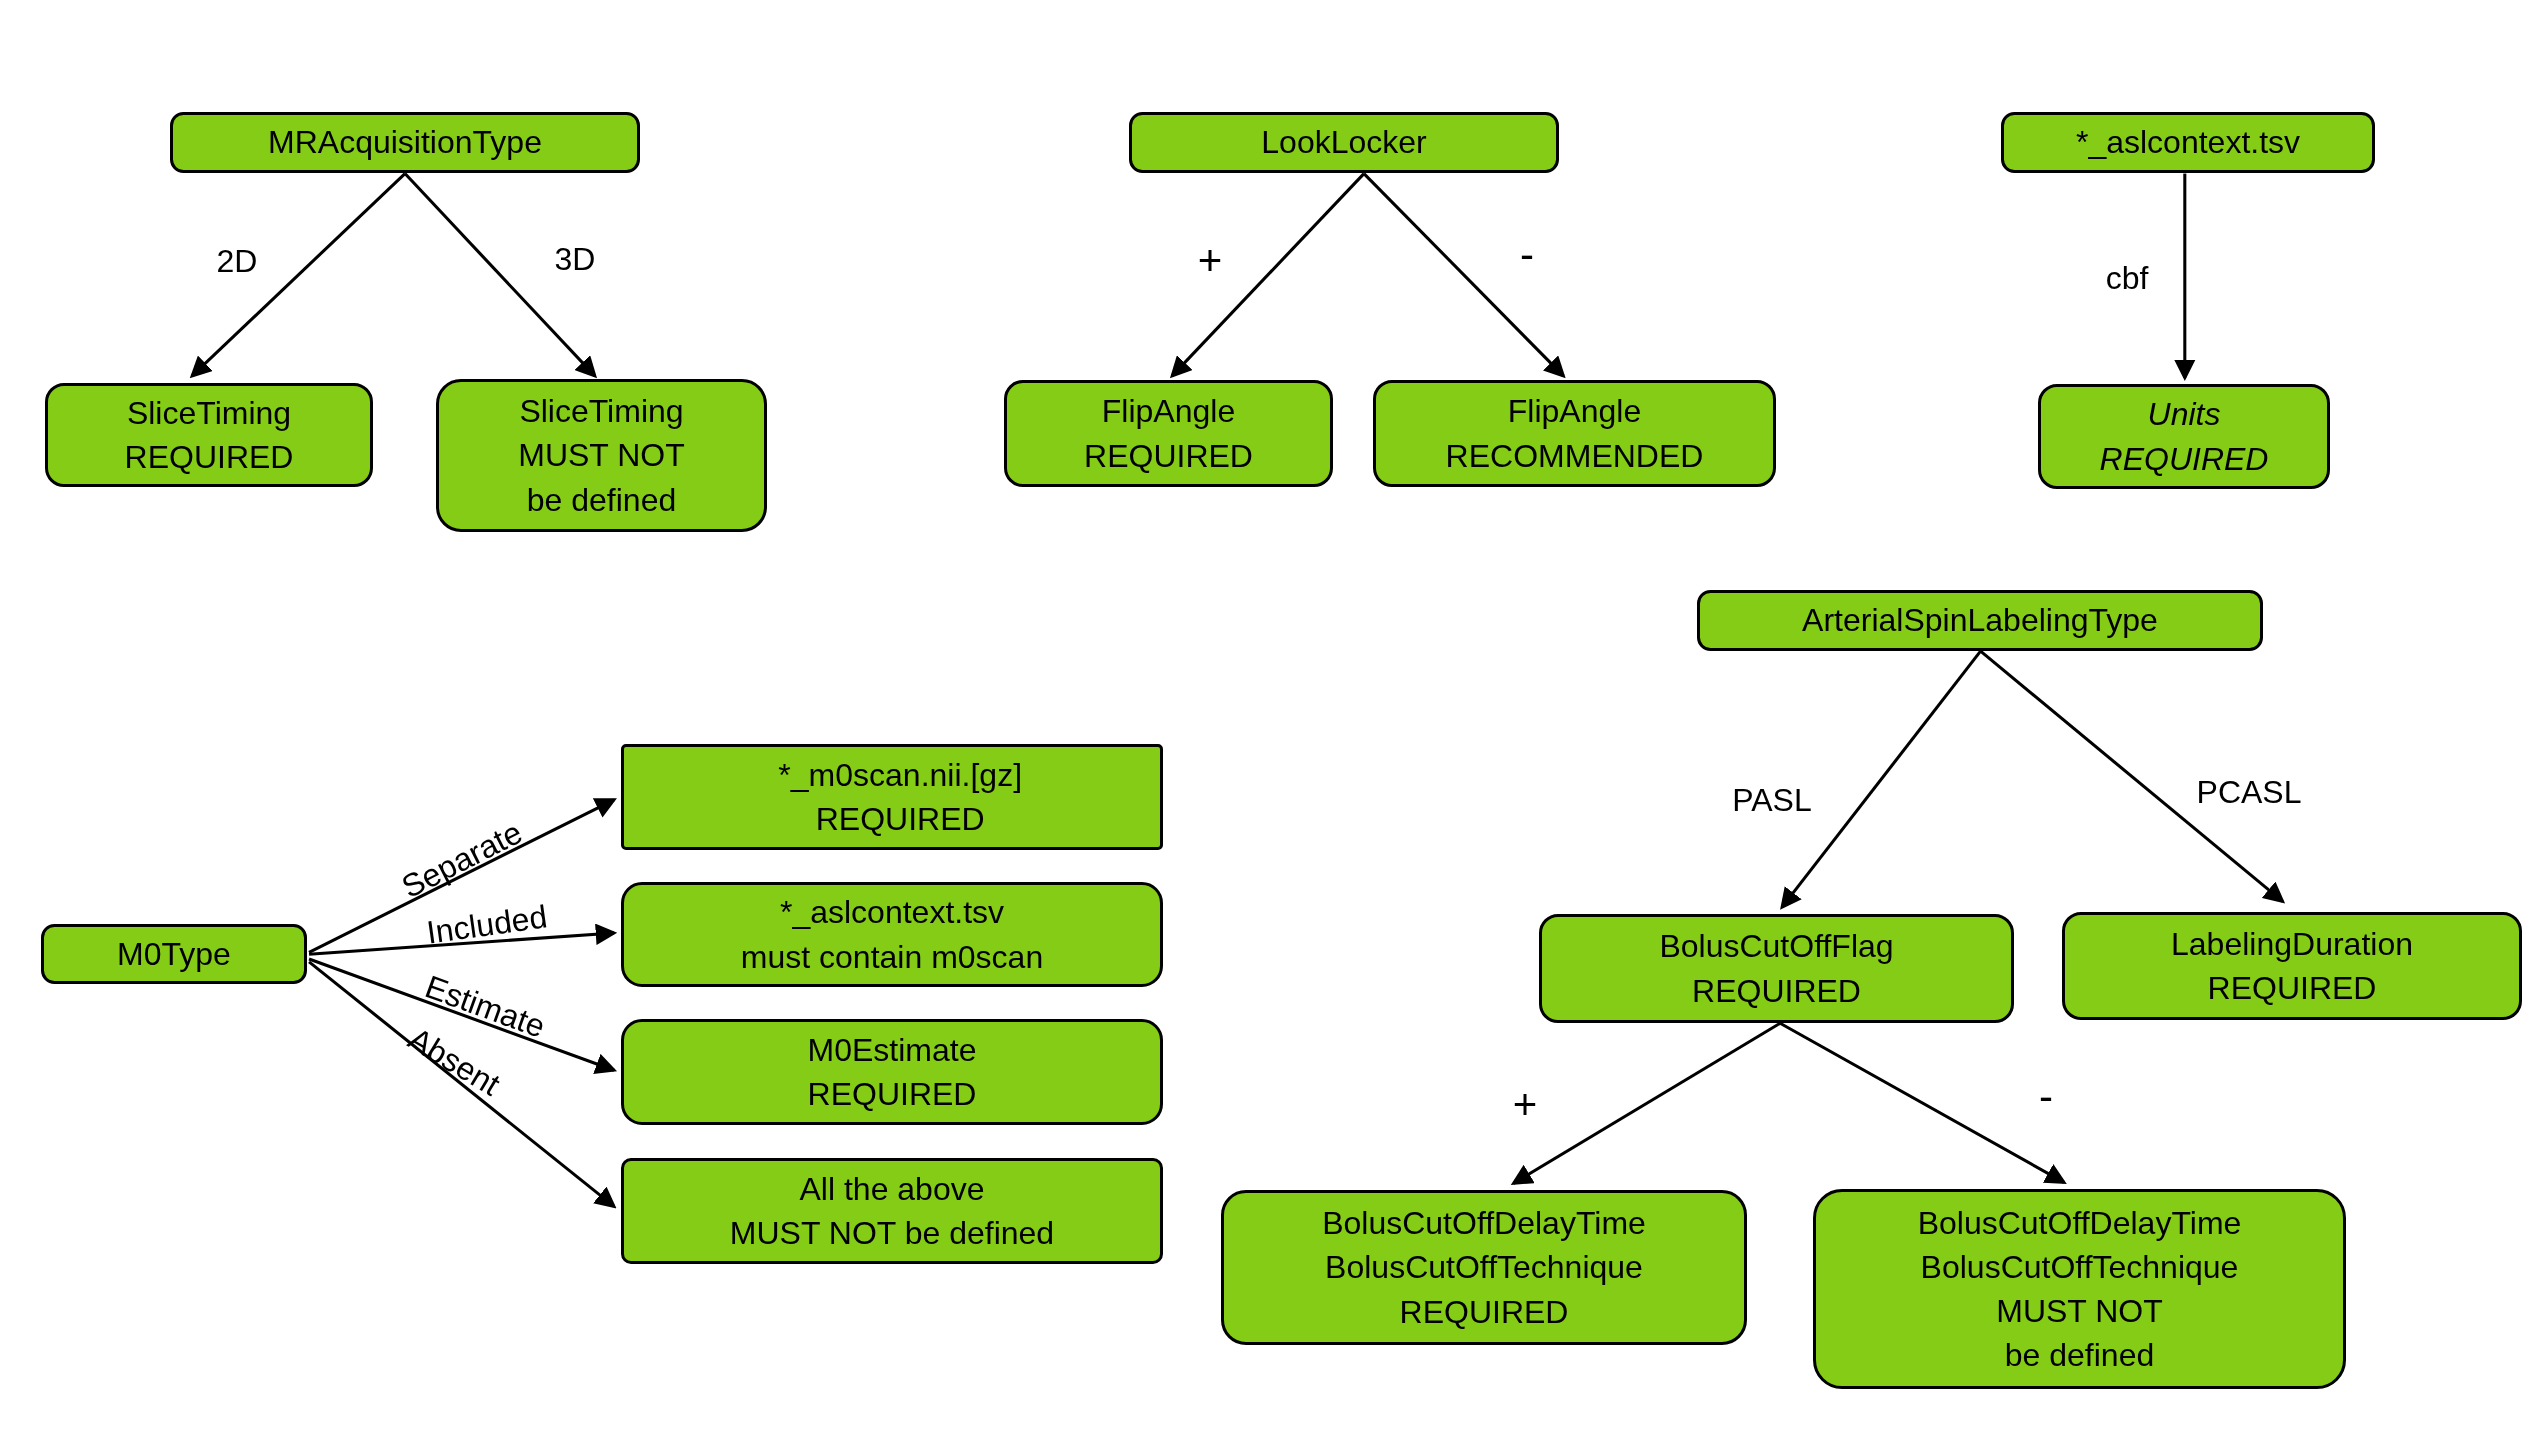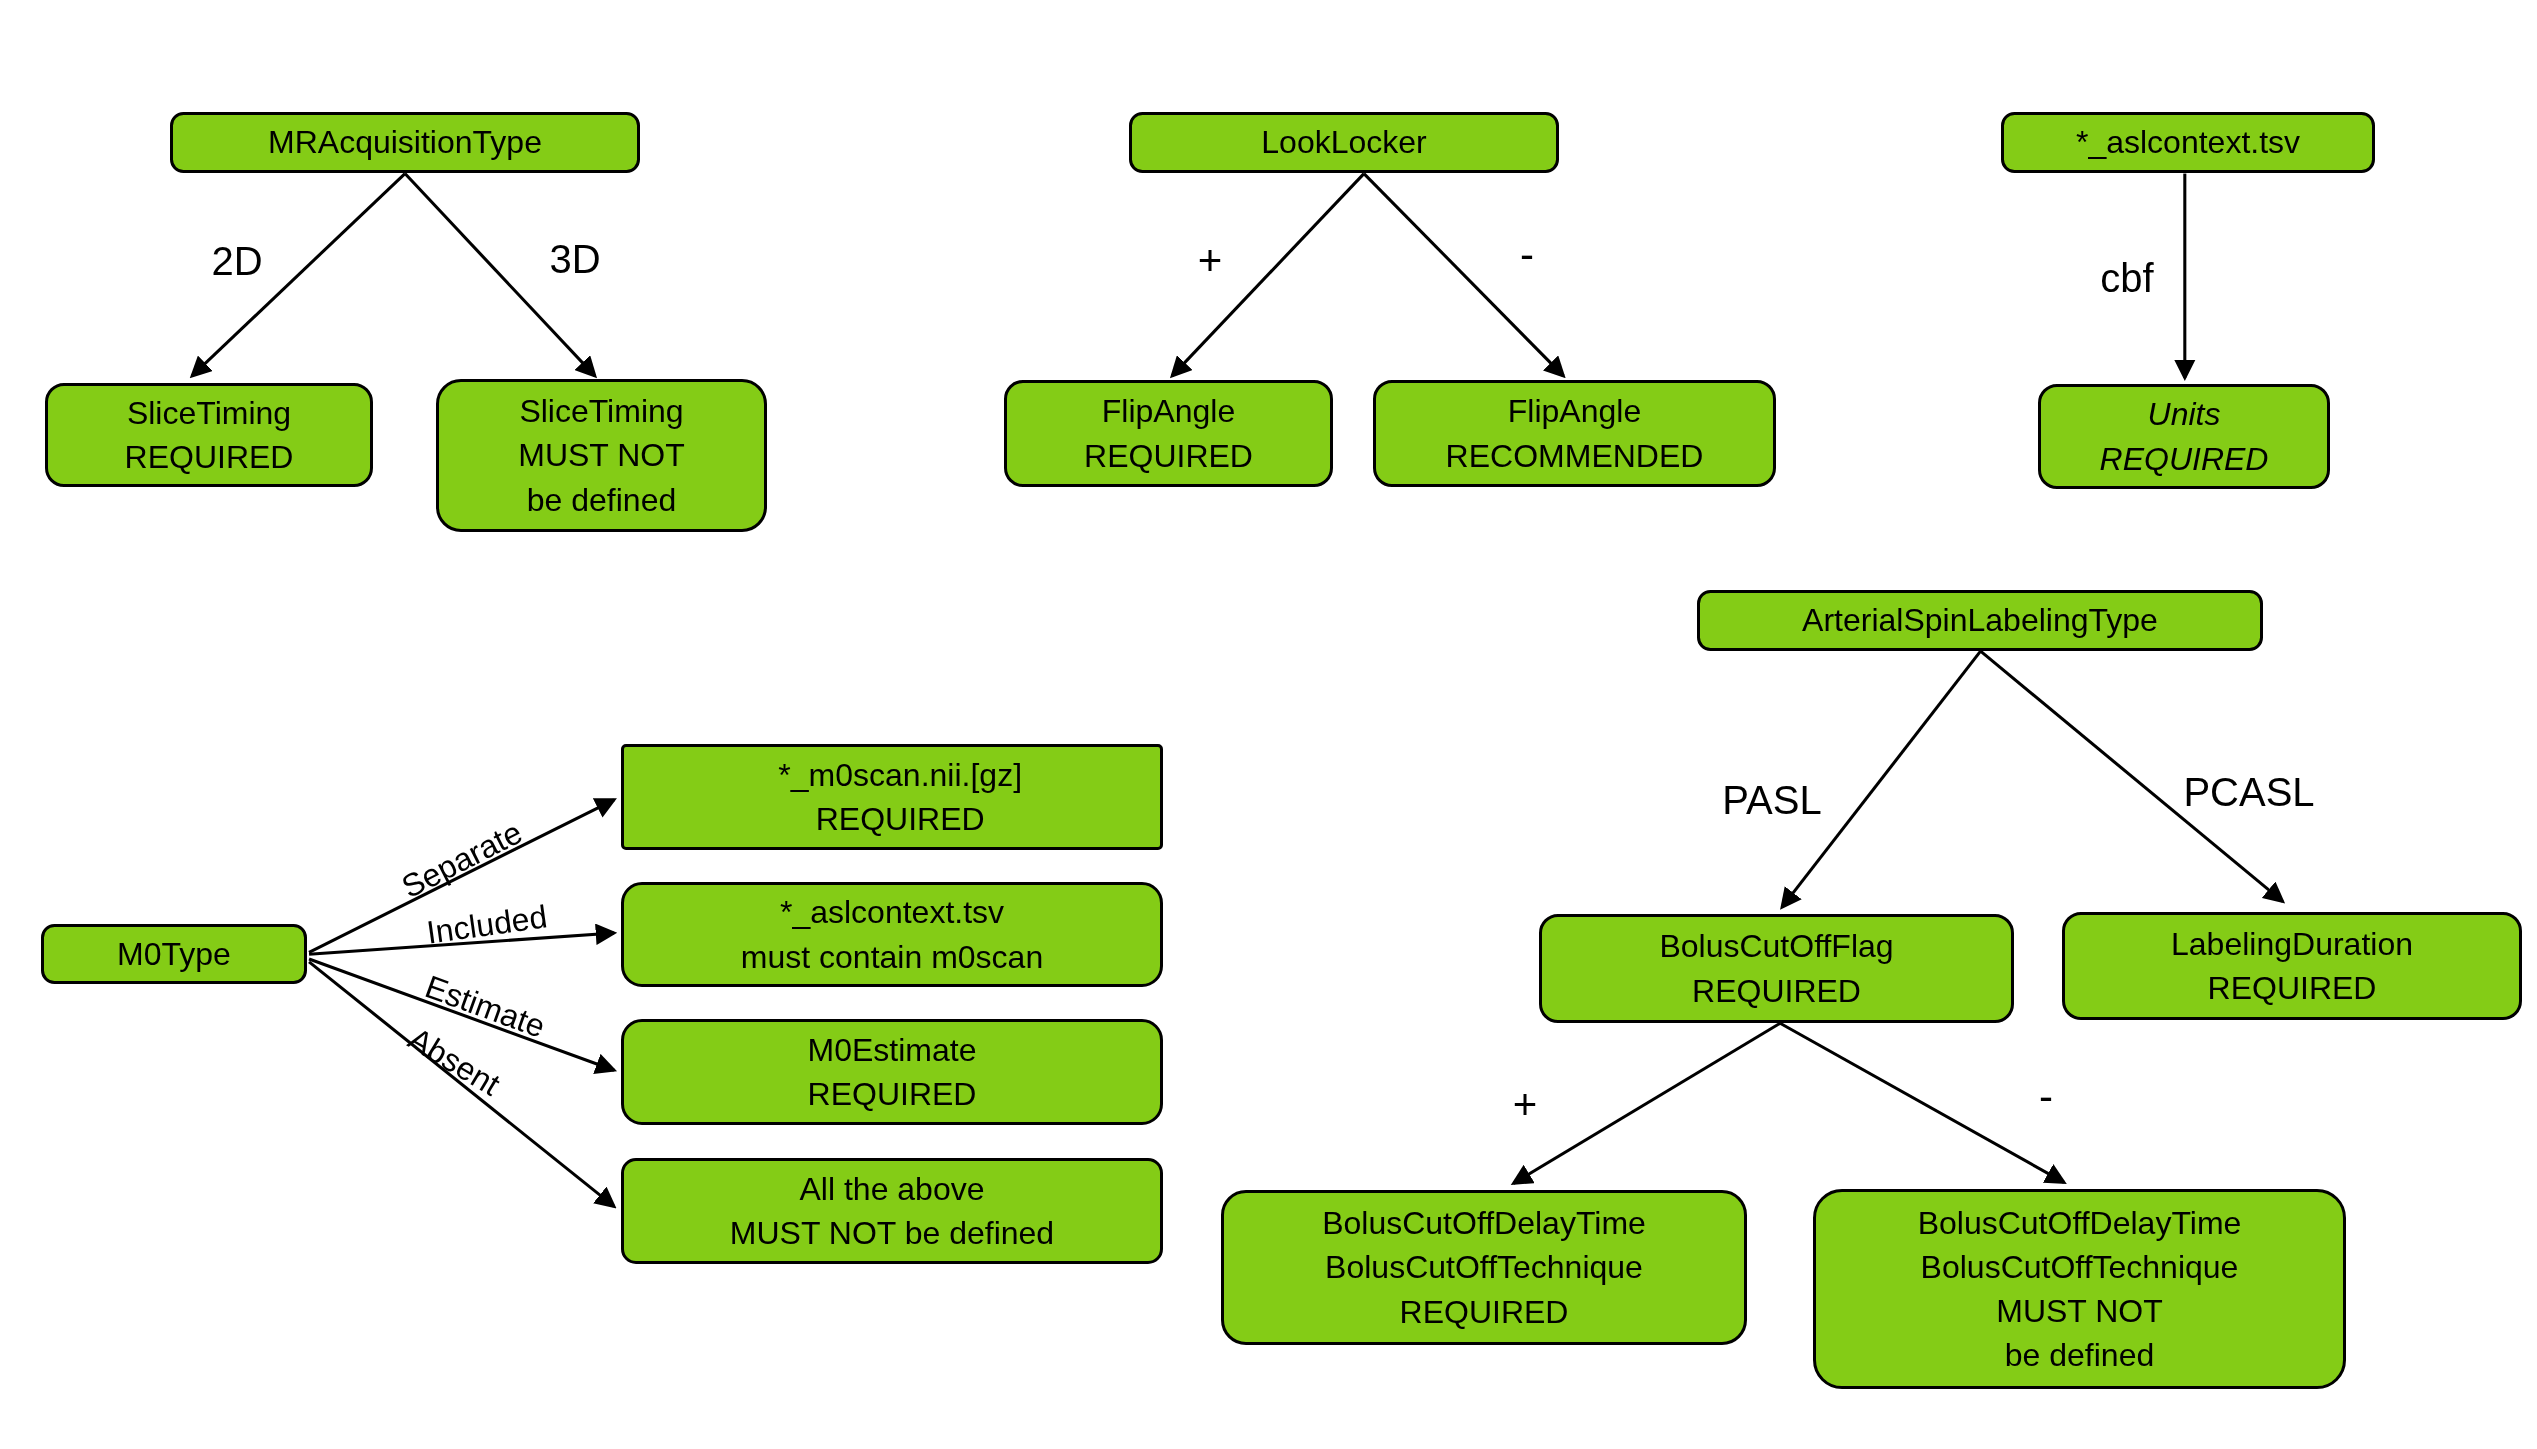--- a/index.html
+++ b/index.html
@@ -27,21 +27,21 @@
     justify-content:center;
     text-align:center;
     white-space:pre-line;
     font-size:32px;
     line-height:1.38;
     padding:3.8px 9.6px;
   }
   .edge-label{
     position:absolute;
     white-space:nowrap;
-    font-size:40px;
+    font-size:32px;
   }
   .edge-label.small{font-size:32px;}
   .edge-label.sign{font-size:42px;}
 </style>
 </head>
 <body>
 
 <div class="canvas">
 
   <svg class="edges" viewBox="0 0 2646 1511">
@@ -98,21 +98,21 @@
   <span class="edge-label small" style="left:462px;top:860px;transform:translate(-50%,-50%) rotate(-27deg);">Separate</span>
   <span class="edge-label small" style="left:487px;top:925px;transform:translate(-50%,-50%) rotate(-8deg);">Included</span>
   <span class="edge-label small" style="left:485px;top:1007px;transform:translate(-50%,-50%) rotate(20deg);">Estimate</span>
   <span class="edge-label small" style="left:454px;top:1062px;transform:translate(-50%,-50%) rotate(31deg);">Absent</span>
   <div class="node" style="left:621px;top:744px;width:542px;height:106px;border-radius:5px;padding-left:26px;">*_m0scan.nii.[gz]
 REQUIRED</div>
   <div class="node" style="left:621px;top:882px;width:542px;height:105px;border-radius:21px;">*_aslcontext.tsv
 must contain m0scan</div>
   <div class="node" style="left:621px;top:1019px;width:542px;height:106px;border-radius:21px;">M0Estimate
 REQUIRED</div>
-  <div class="node" style="left:621px;top:1158px;width:542px;height:106px;border-radius:15px;">All the above
+  <div class="node" style="left:621px;top:1158px;width:542px;height:106px;border-radius:10px;">All the above
 MUST NOT be defined</div>
 
   <div class="node" style="left:1697px;top:590px;width:566px;height:61px;border-radius:13.4px;">ArterialSpinLabelingType</div>
   <span class="edge-label" style="left:1772px;top:800px;transform:translate(-50%,-50%);">PASL</span>
   <span class="edge-label" style="left:2249px;top:792px;transform:translate(-50%,-50%);">PCASL</span>
   <div class="node" style="left:1539px;top:914px;width:475px;height:109px;border-radius:19px;">BolusCutOffFlag
 REQUIRED</div>
   <div class="node" style="left:2062px;top:912px;width:460px;height:108px;border-radius:19px;">LabelingDuration
 REQUIRED</div>
   <span class="edge-label sign" style="left:1525px;top:1105px;transform:translate(-50%,-50%);">+</span>

